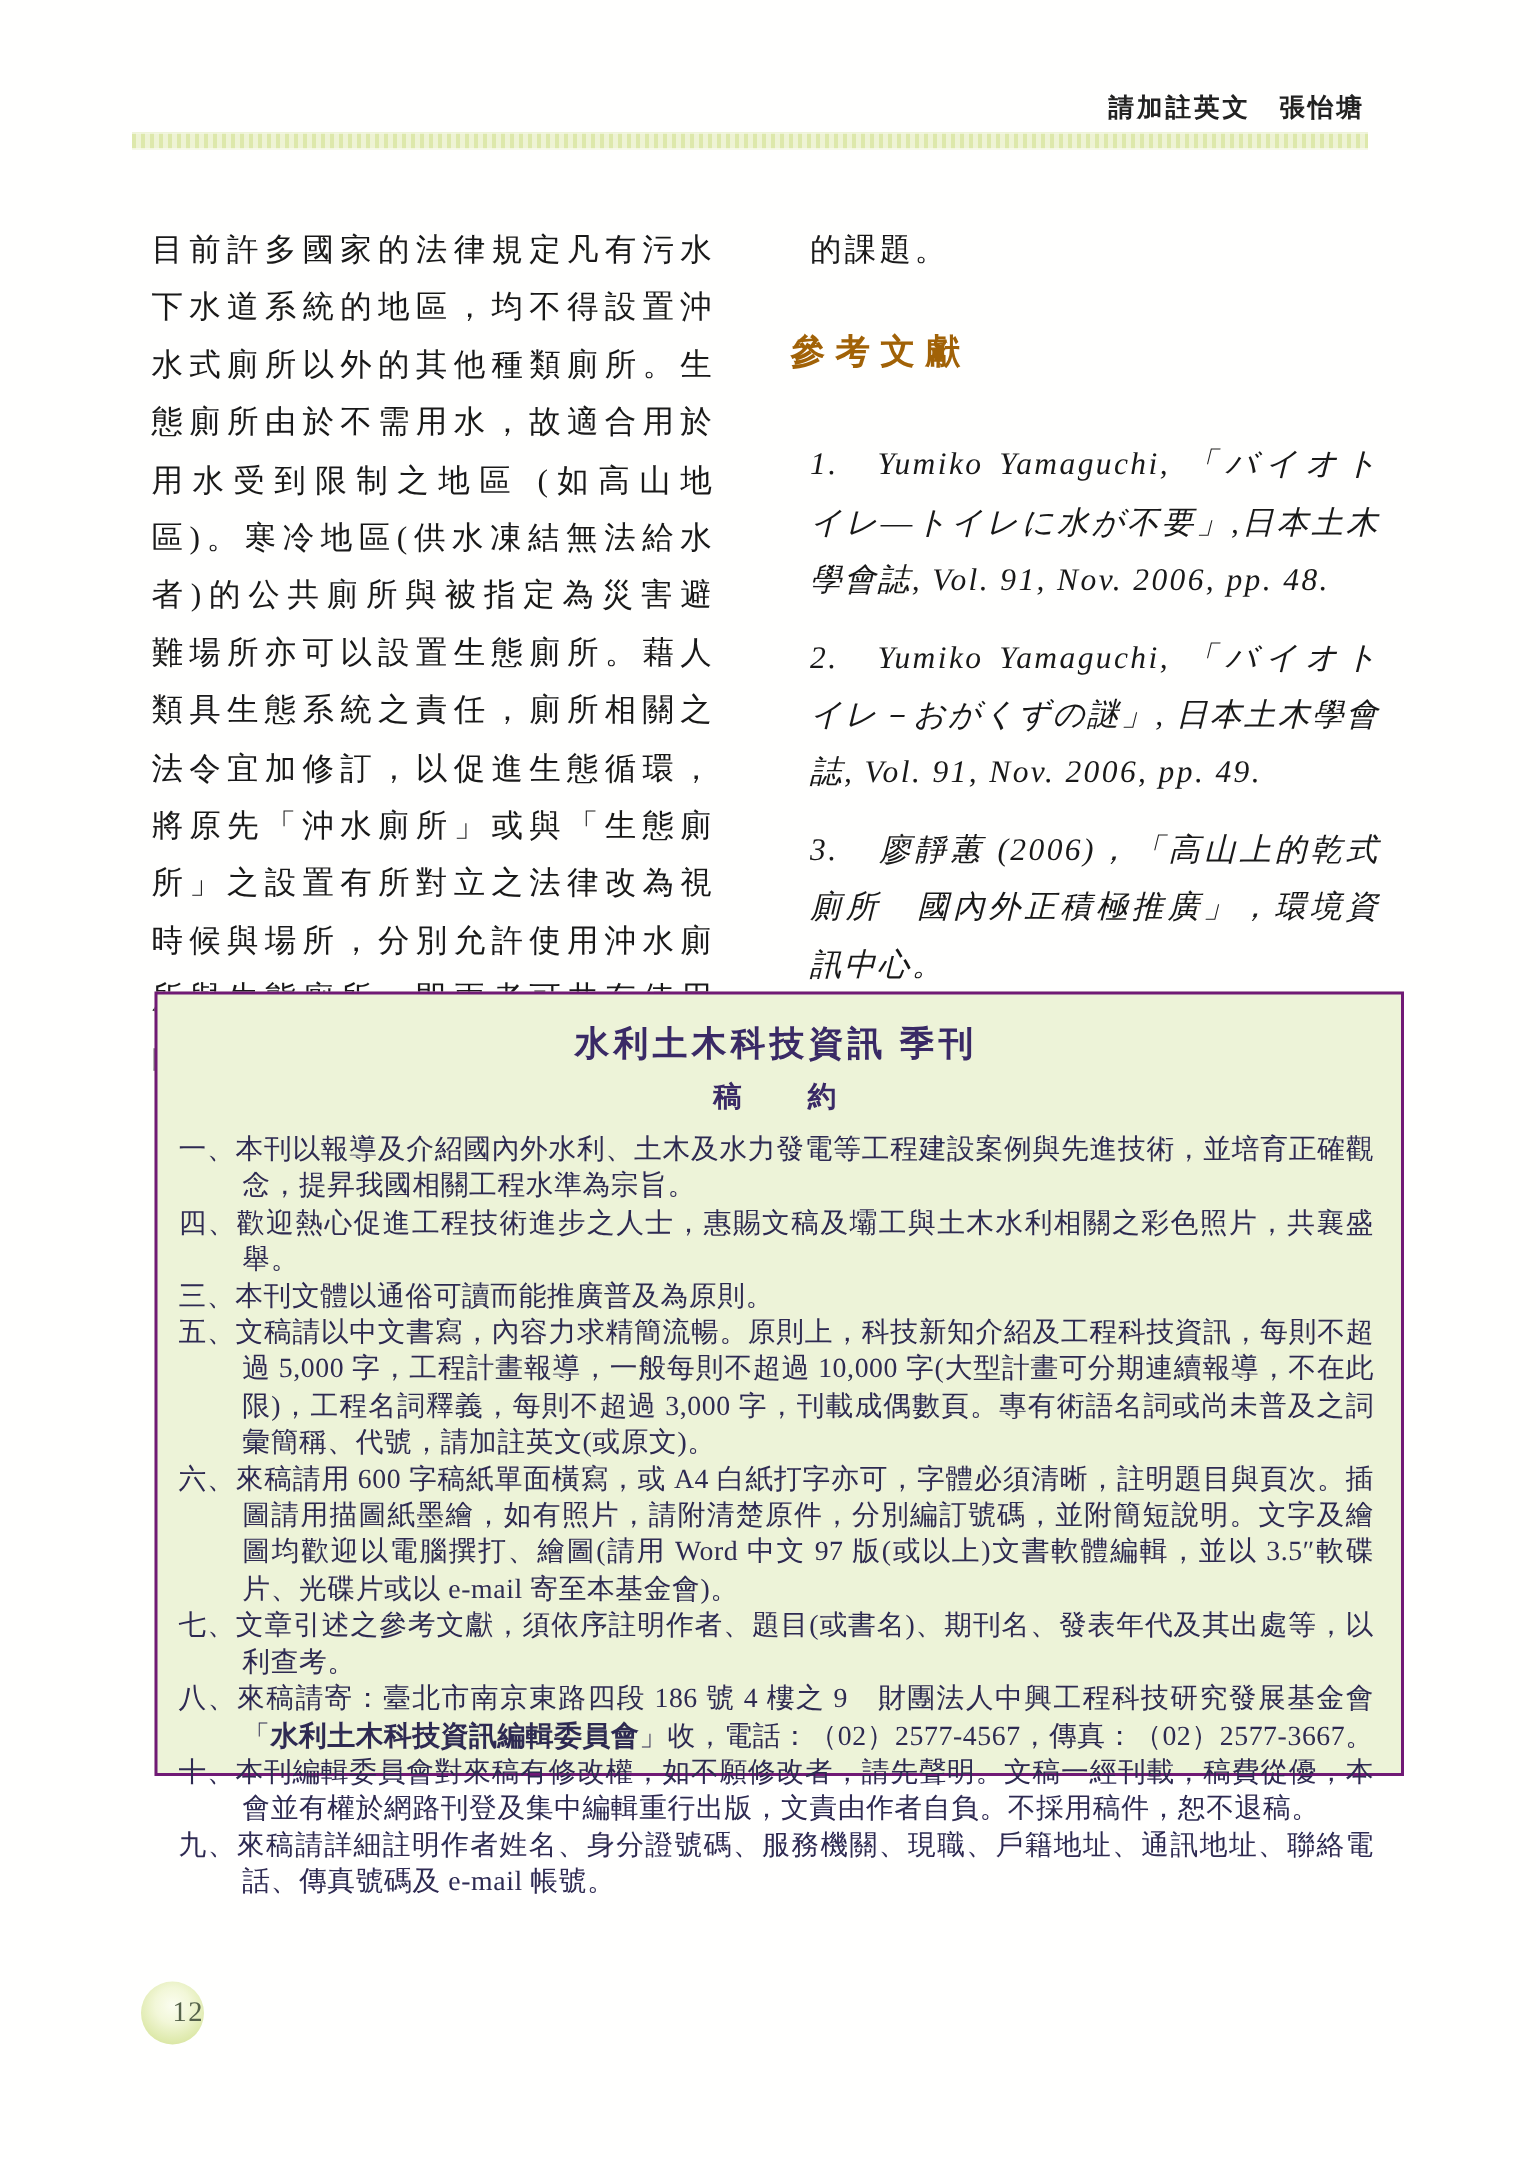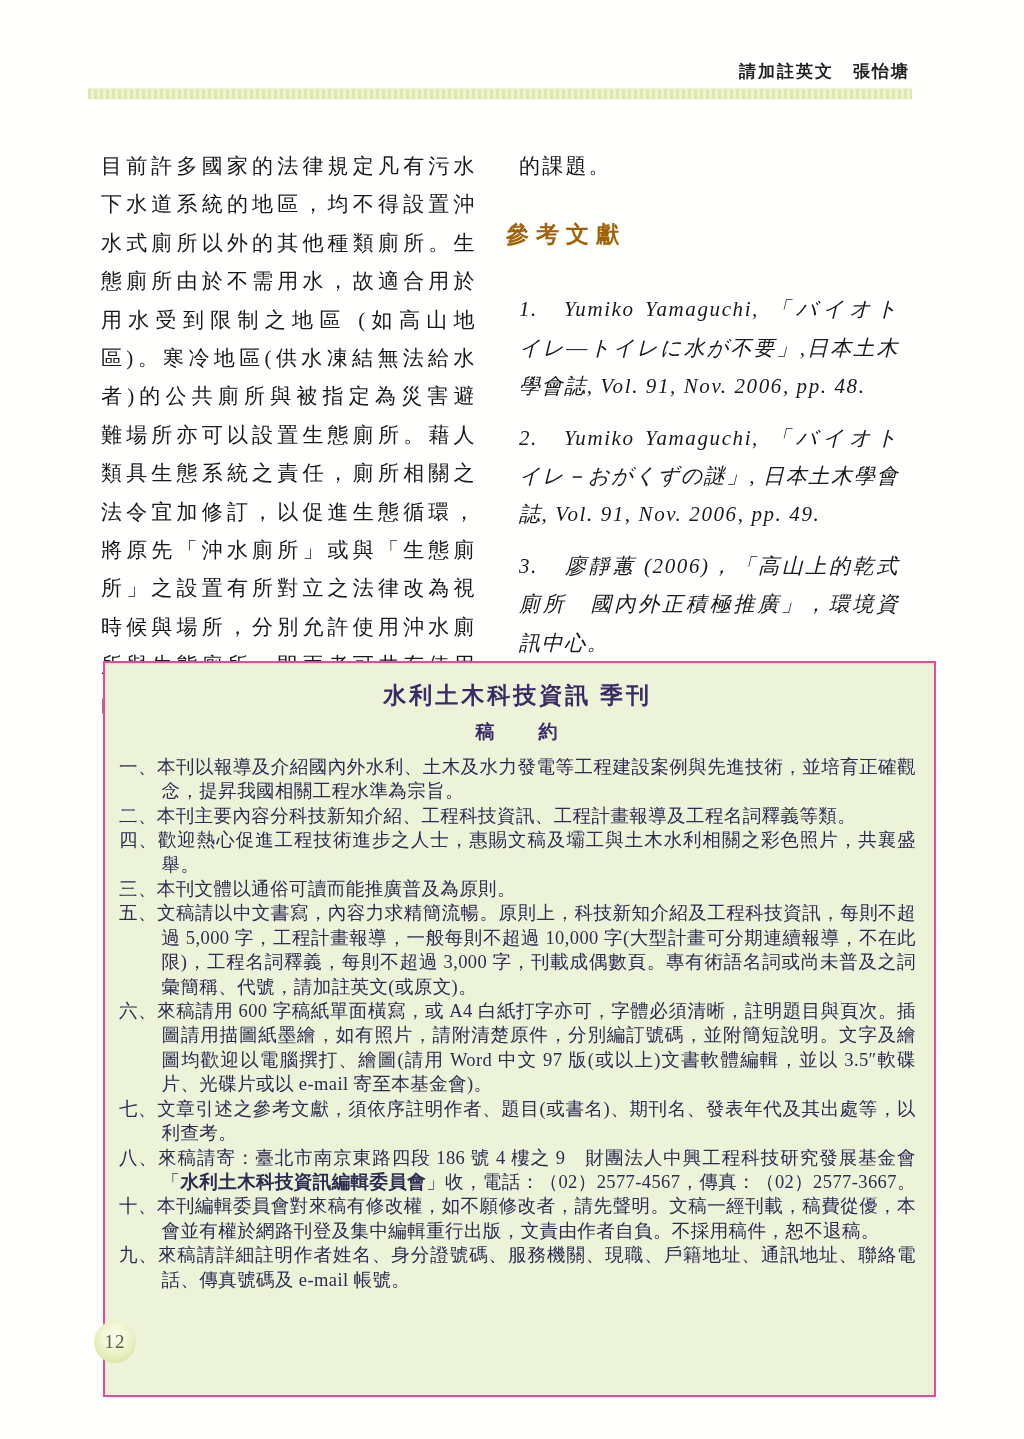--- a/index.html
+++ b/index.html
@@ -21,36 +21,36 @@
     background:
       repeating-linear-gradient(90deg,#dde8ab 0 3px,#eef3d4 3px 6px);
     border-top:1px solid #eef3d8;
     border-bottom:1px solid #f5f8e8;
   }
 
   .col{position:absolute;top:134px;font-size:21px;line-height:38.4px;
        text-align:justify;color:#191919;}
   .col p{margin:13px;}
   .col-left{left:88px;width:403px;letter-spacing:3.5px;}
-  .col-right{left:506px;width:406px;letter-spacing:2.2px;}
+  .col-right{left:527px;width:406px;letter-spacing:2.2px;}
 
   .refs-heading{
     margin-top:35px;
     font-size:23px;font-weight:bold;letter-spacing:7px;
     color:#a16207;line-height:30px;
   }
   .refs{margin-top:40px;}
   .ref{letter-spacing:1.6px;font-style:italic;}
   .ref .ref-num{margin-right:26px;}
 
   .notice-box{
-    position:absolute;left:103px;top:661px;width:833px;height:736px;
+    position:absolute;left:103px;top:661px;width:833px;height:523px;
     box-sizing:border-box;
     background:#edf3d8;
-    border:2px solid #ec4899;
+    border:2px solid #701a75;
     padding:16px 18px 10px 14px;
     color:#2e2a52;
   }
   .box-title{
     text-align:center;font-size:23px;font-weight:bold;
     letter-spacing:3px;color:#3a2a66;line-height:30px;margin:2px 0 0 0;
   }
   .box-subtitle{
     text-align:center;font-size:19px;font-weight:bold;
     letter-spacing:2px;color:#3a2a66;line-height:30px;margin:6px 0 8px 0;
@@ -58,21 +58,21 @@
   .rules{font-size:18.5px;line-height:24.4px;text-align:justify;
          letter-spacing:0.4px;}
   .rule{padding-left:2.3em;text-indent:-2.3em;margin:0;}
   .rule .bold{font-weight:bold;}
 
   .page-number{
     position:absolute;left:94px;top:1321px;width:42px;height:42px;
     border-radius:50%;
     background:radial-gradient(circle at 50% 38%,
       #fbfdf0 0%, #f2f7d8 35%, #dfeaae 70%, #cedd8d 100%);
-    display:flex;align-items:center;justify-content:center;
+    display:flex;align-items:center;justify-content:flex-end;
     font-size:19px;color:#55624a;letter-spacing:1px;
   }
 </style>
 </head>
 <body>
 
 <div class="page">
 
   <div class="header-title">請加註英文　張怡塘</div>
   <div class="header-band"></div>
@@ -89,21 +89,20 @@
       <p class="ref"><span class="ref-num">2.</span><span>Yumiko Yamaguchi, 「バイオトイレ－おがくずの謎」, 日本土木學會誌, Vol. 91, Nov. 2006, pp. 49.</span></p>
       <p class="ref"><span class="ref-num">3.</span><span>廖靜蕙 (2006)，「高山上的乾式廁所　國內外正積極推廣」，環境資訊中心。</span></p>
     </div>
   </div>
 
   <div class="notice-box">
     <p class="box-title">水利土木科技資訊 季刊</p>
     <p class="box-subtitle">稿　　約</p>
     <div class="rules">
       <p class="rule"><span>一、</span><span>本刊以報導及介紹國內外水利、土木及水力發電等工程建設案例與先進技術，並培育正確觀念，提昇我國相關工程水準為宗旨。</span></p>
-      <p class="rule"><span>二、</span><span>本刊主要內容分科技新知介紹、工程科技資訊、工程計畫報導及工程名詞釋義等類。</span></p>
       <p class="rule"><span>四、</span><span>歡迎熱心促進工程技術進步之人士，惠賜文稿及壩工與土木水利相關之彩色照片，共襄盛舉。</span></p>
       <p class="rule"><span>三、</span><span>本刊文體以通俗可讀而能推廣普及為原則。</span></p>
       <p class="rule"><span>五、</span><span>文稿請以中文書寫，內容力求精簡流暢。原則上，科技新知介紹及工程科技資訊，每則不超過 5,000 字，工程計畫報導，一般每則不超過 10,000 字(大型計畫可分期連續報導，不在此限)，工程名詞釋義，每則不超過 3,000 字，刊載成偶數頁。專有術語名詞或尚未普及之詞彙簡稱、代號，請加註英文(或原文)。</span></p>
       <p class="rule"><span>六、</span><span>來稿請用 600 字稿紙單面橫寫，或 A4 白紙打字亦可，字體必須清晰，註明題目與頁次。插圖請用描圖紙墨繪，如有照片，請附清楚原件，分別編訂號碼，並附簡短說明。文字及繪圖均歡迎以電腦撰打、繪圖(請用 Word 中文 97 版(或以上)文書軟體編輯，並以 3.5″軟碟片、光碟片或以 e-mail 寄至本基金會)。</span></p>
       <p class="rule"><span>七、</span><span>文章引述之參考文獻，須依序註明作者、題目(或書名)、期刊名、發表年代及其出處等，以利查考。</span></p>
       <p class="rule"><span>八、</span><span>來稿請寄：臺北市南京東路四段 186 號 4 樓之 9　財團法人中興工程科技研究發展基金會「</span><span class="bold">水利土木科技資訊編輯委員會</span><span>」收，電話：（02）2577-4567，傳真：（02）2577-3667。</span></p>
       <p class="rule"><span>十、</span><span>本刊編輯委員會對來稿有修改權，如不願修改者，請先聲明。文稿一經刊載，稿費從優，本會並有權於網路刊登及集中編輯重行出版，文責由作者自負。不採用稿件，恕不退稿。</span></p>
       <p class="rule"><span>九、</span><span>來稿請詳細註明作者姓名、身分證號碼、服務機關、現職、戶籍地址、通訊地址、聯絡電話、傳真號碼及 e-mail 帳號。</span></p>
     </div>
   </div>

